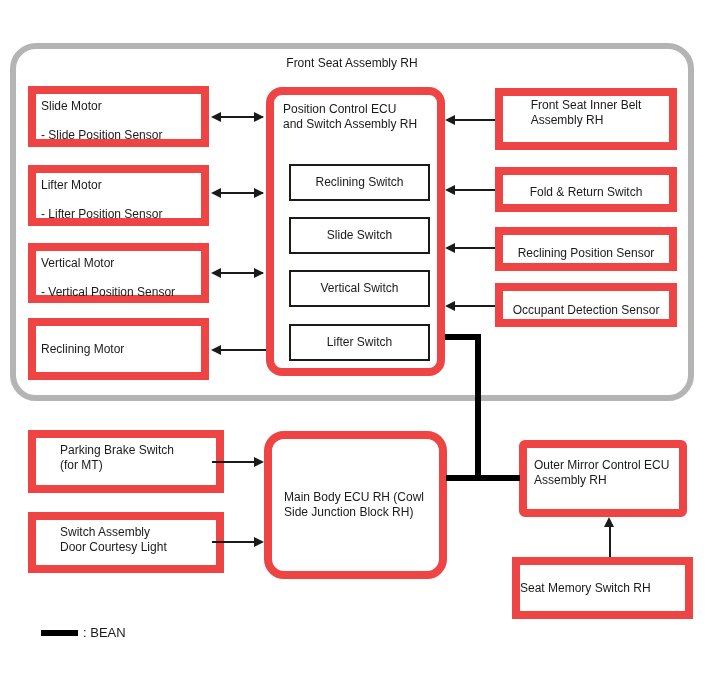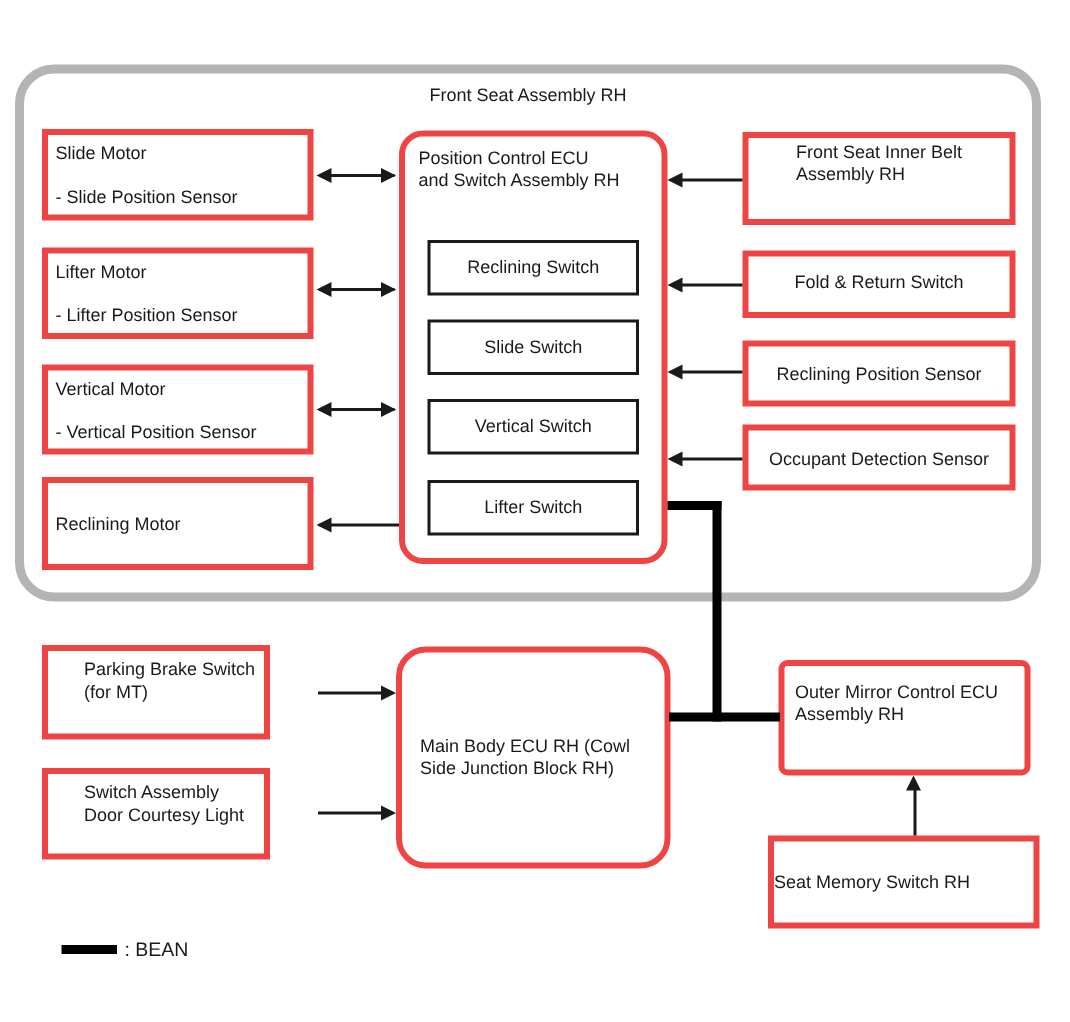--- a/index.html
+++ b/index.html
@@ -8,28 +8,28 @@
     font-family:"Liberation Sans", sans-serif;font-size:12px;line-height:15px;color:#1a1a1a;
   }
   .txt{position:absolute;white-space:pre;}
   
   .frame{
     position:absolute;left:10px;top:43px;width:684px;height:358px;
     border:6px solid #b4b4b4;border-radius:26px;box-sizing:border-box;background:transparent;
   }
   .frame-title{position:absolute;left:10px;top:56px;width:684px;text-align:center;}
   
-  .box{position:absolute;background:#ffffff;border:4px solid #ef4444;box-sizing:border-box;}
+  .box{position:absolute;background:#ffffff;border:8px solid #ef4444;box-sizing:border-box;}
   .round{border-radius:16px;}
   .motor{left:28px;width:181px;padding:5px 4px 0 5px;}
   .motor .sub{margin-top:14px;}
   .cenv{display:flex;align-items:center;padding-top:0;}
   .rin{left:495px;width:182px;text-align:center;}
   .rin .blk{display:inline-block;text-align:left;}
-  .bin{left:28px;width:152px;padding:5px 0 0 24px;}
+  .bin{left:28px;width:196px;padding:5px 0 0 24px;}
   .ecu{left:266px;top:87px;width:179px;height:289px;}
   .ecu .ttl{margin:7px 8px 0 9px;}
   .sw{position:absolute;left:15px;width:141px;height:37px;display:flex;align-items:center;justify-content:center;border:2px solid #1a1a1a;box-sizing:border-box;background:#fff;}
   .mainecu{left:264px;top:431px;width:183px;height:148px;border-radius:20px;display:flex;flex-direction:column;justify-content:center;padding-left:12px;}
   .mirror{left:519px;top:440px;width:168px;height:77px;border-radius:6px;padding:10px 5px 0 7px;}
   .memory{left:512px;top:557px;width:181px;height:62px;display:flex;align-items:center;justify-content:flex-start;text-align:center;}
   
   .lh{position:absolute;height:2px;background:#1a1a1a;}
   .lv{position:absolute;width:2px;background:#1a1a1a;}
   .ah{position:absolute;width:0;height:0;border-style:solid;border-color:transparent;}

